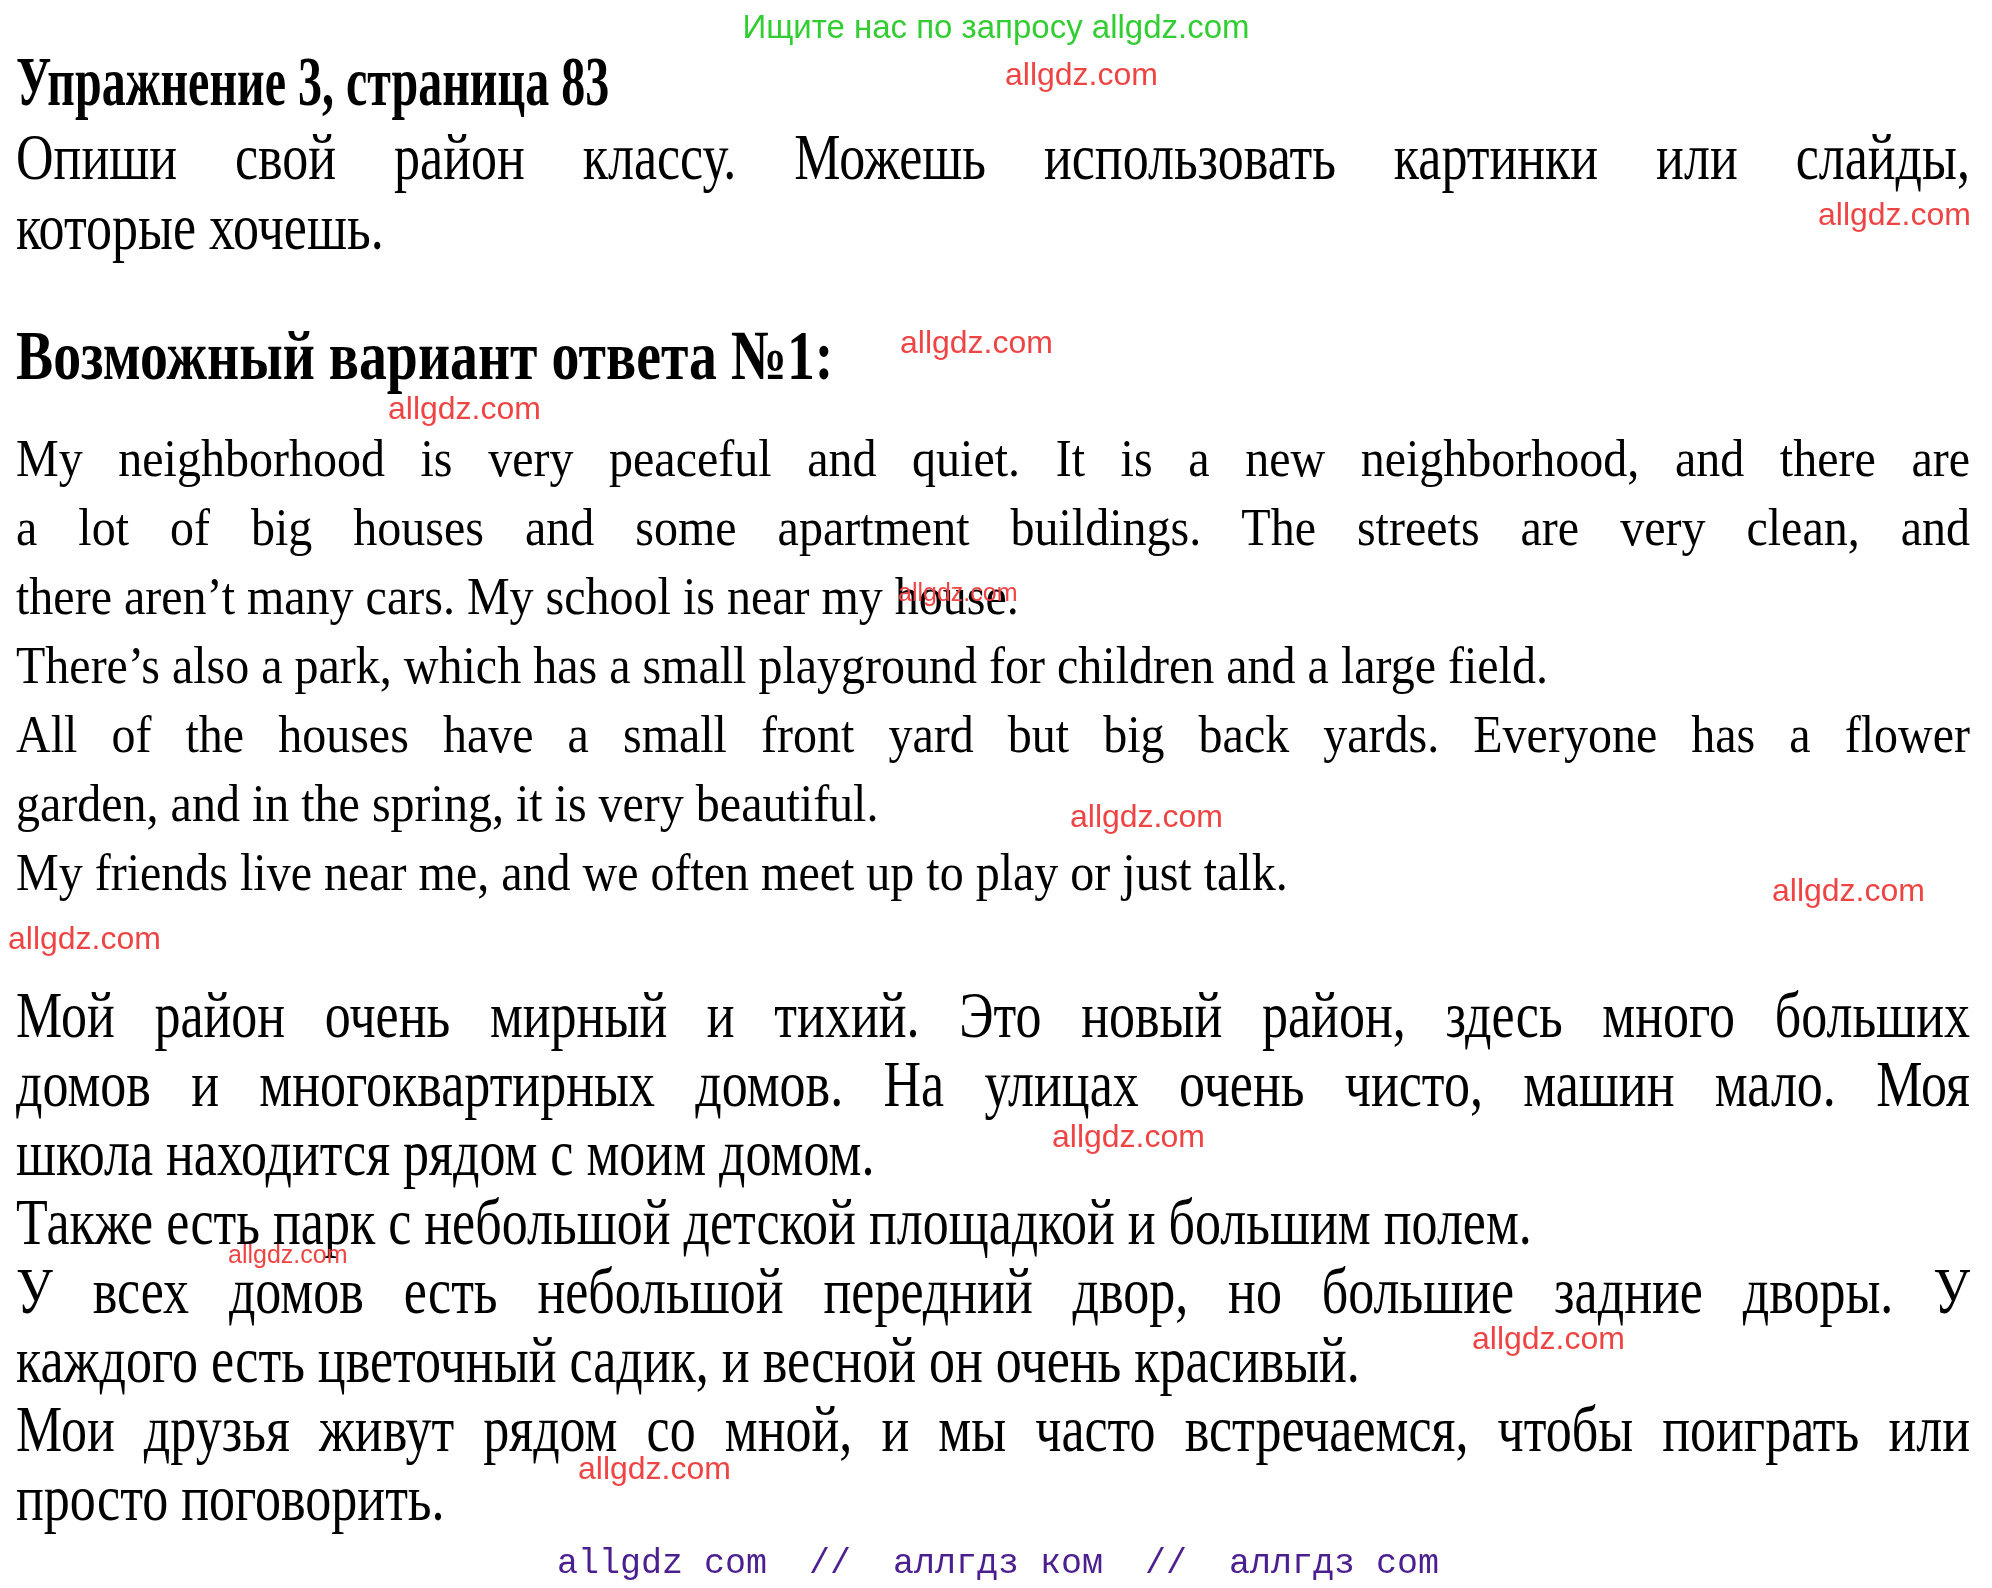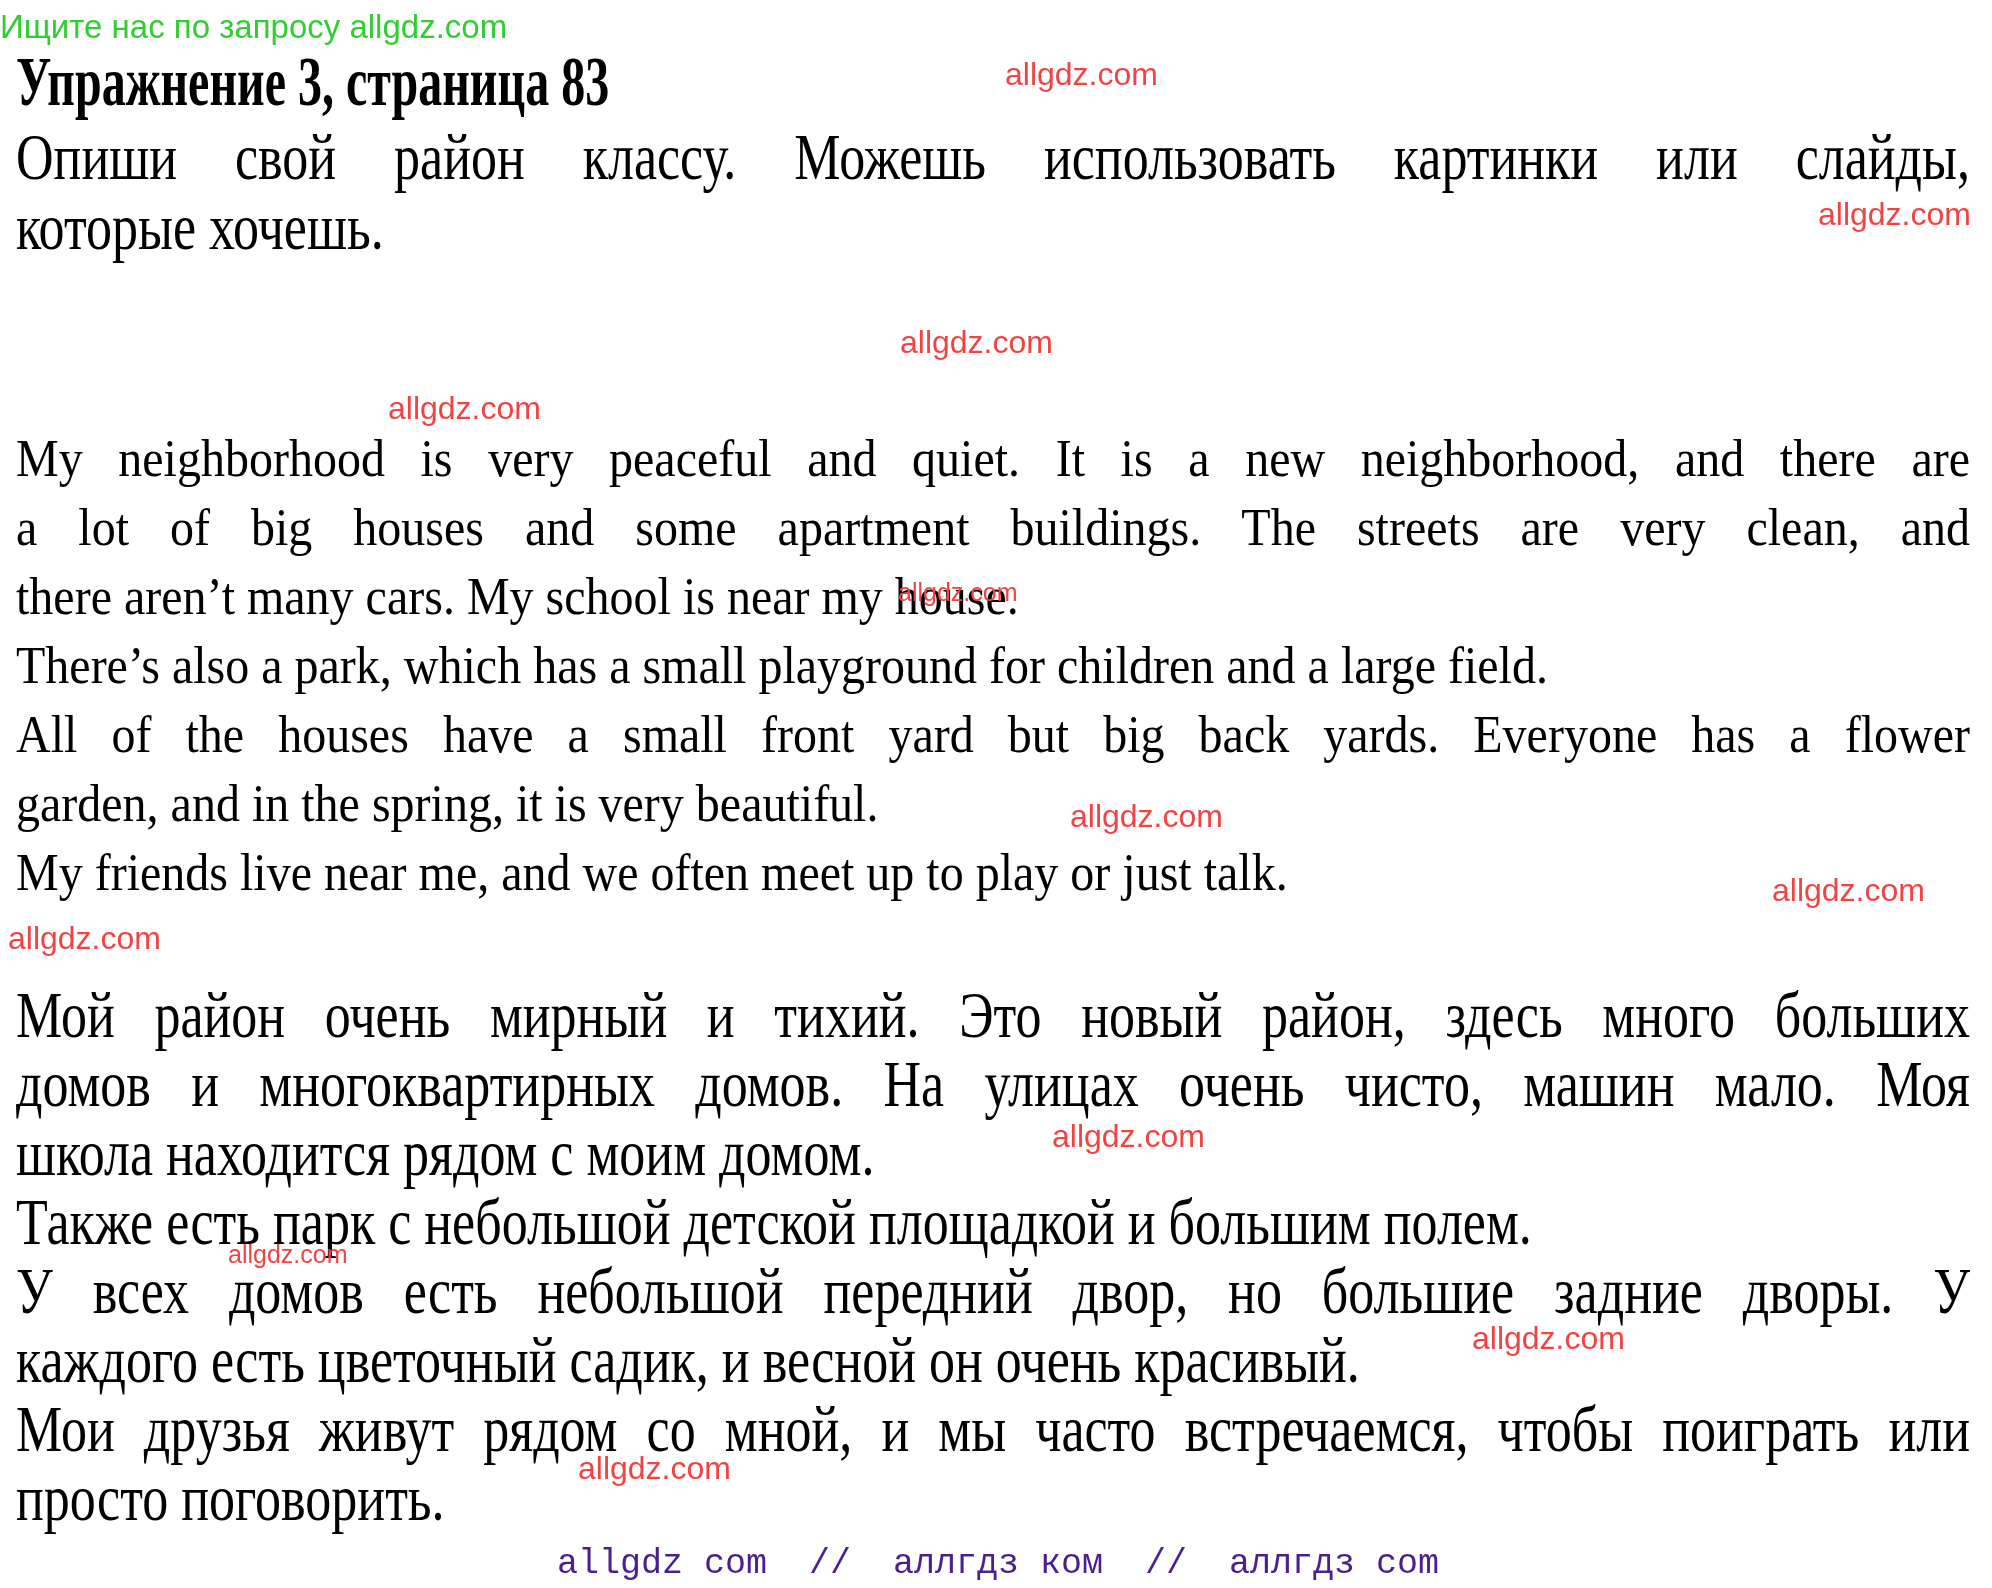--- a/index.html
+++ b/index.html
@@ -10,21 +10,21 @@
     height: 1588px;
     background: #ffffff;
     color: #000000;
     font-family: "Liberation Serif", "DejaVu Serif", serif;
     overflow: hidden;
   }
   
   .promo {
     position: absolute;
     top: 8px; left: 0; width: 100%;
-    text-align: left;
+    text-align: center;
     font-family: "Liberation Sans", "DejaVu Sans", sans-serif;
     font-size: 33px;
     color: #32cd32;
   }
   
   .title, .subtitle {
     position: absolute;
     left: 16px;
     font-size: 60px;
     font-weight: bold;
@@ -83,20 +83,23 @@
 
   <div class="title">
     <span class="cx">Упражнение 3, страница 83</span>
   </div>
 
   <div class="block task">
     <div class="ln j">Опиши свой район классу. Можешь использовать картинки или слайды,</div>
     <div class="ln">которые хочешь.</div>
   </div>
 
+  <div class="subtitle">
+    <span class="cx2">Возможный вариант ответа №1:</span>
+  </div>
 
   <div class="block english">
     <div class="ln j">My neighborhood is very peaceful and quiet. It is a new neighborhood, and there are</div>
     <div class="ln j">a lot of big houses and some apartment buildings. The streets are very clean, and</div>
     <div class="ln">there aren’t many cars. My school is near my house.</div>
     <div class="ln">There’s also a park, which has a small playground for children and a large field.</div>
     <div class="ln j">All of the houses have a small front yard but big back yards. Everyone has a flower</div>
     <div class="ln">garden, and in the spring, it is very beautiful.</div>
     <div class="ln">My friends live near me, and we often meet up to play or just talk.</div>
   </div>

